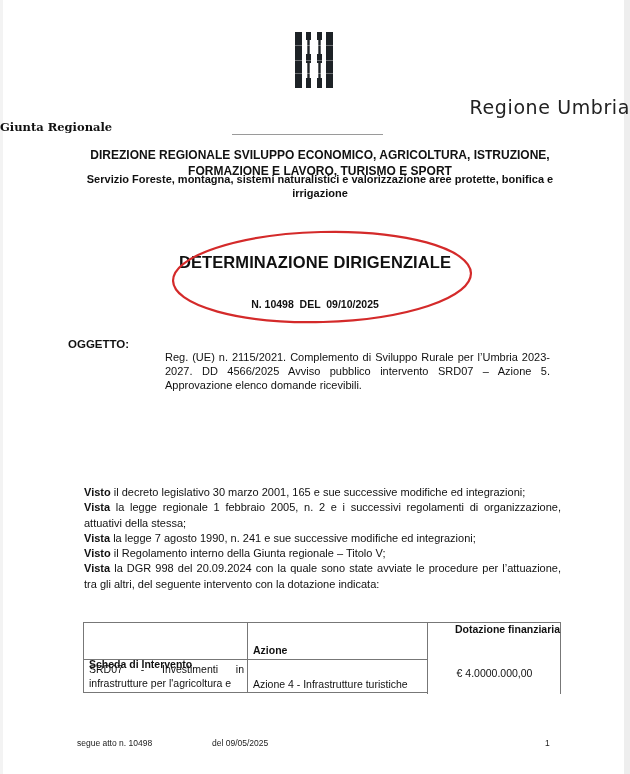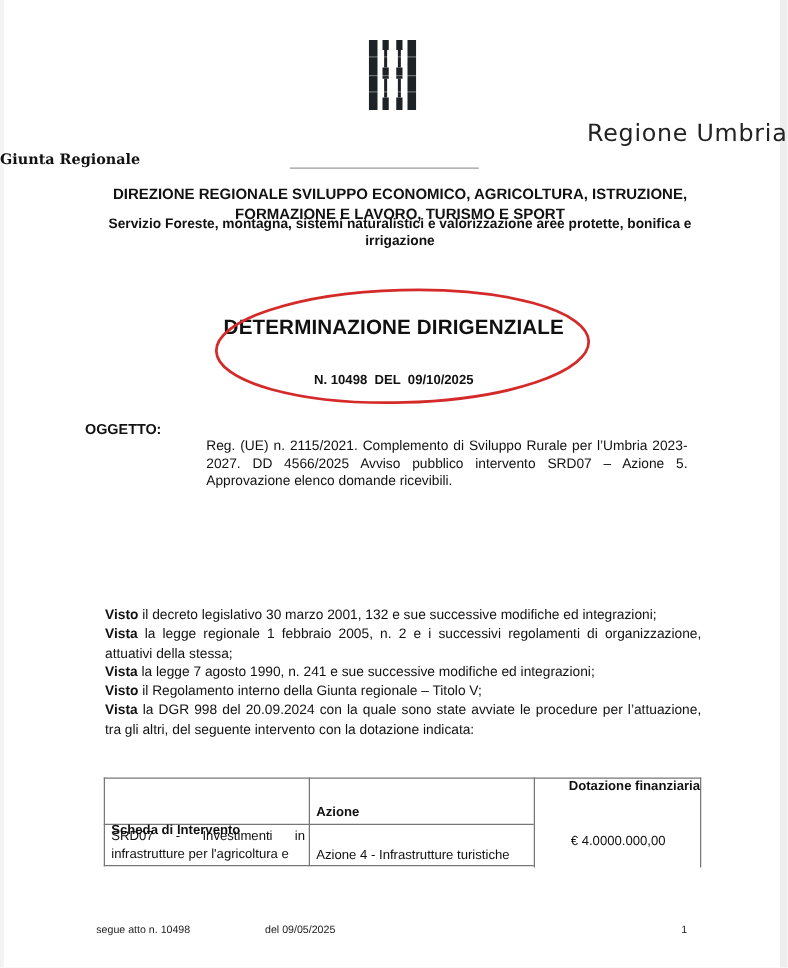--- a/index.html
+++ b/index.html
@@ -85,21 +85,21 @@
 <div class="det-title">DETERMINAZIONE DIRIGENZIALE</div>
 <div class="det-num">N. 10498  DEL  09/10/2025</div>
 <svg class="ellipse" viewBox="0 0 305 98">
   <ellipse cx="152" cy="49" rx="149" ry="45" fill="none" stroke="#d42a2a" stroke-width="2.2" transform="rotate(-1.5 152 49)"></ellipse>
 </svg>
 
 <div class="ogg-label">OGGETTO:</div>
 <div class="ogg-text">Reg. (UE) n. 2115/2021. Complemento di Sviluppo Rurale per l’Umbria 2023-2027. DD 4566/2025 Avviso pubblico intervento SRD07 – Azione 5. Approvazione elenco domande ricevibili.</div>
 
 <div class="body-text">
-  <p><b>Visto</b><span> il decreto legislativo 30 marzo 2001, 132 e sue successive modifiche ed integrazioni;</span></p>
+  <p><b>Visto</b><span> il decreto legislativo 30 marzo 2001, 165 e sue successive modifiche ed integrazioni;</span></p>
   <p><b>Vista</b><span> la legge regionale 1 febbraio 2005, n. 2 e i successivi regolamenti di organizzazione, attuativi della stessa;</span></p>
   <p><b>Vista</b><span> la legge 7 agosto 1990, n. 241 e sue successive modifiche ed integrazioni;</span></p>
   <p><b>Visto</b><span> il Regolamento interno della Giunta regionale – Titolo V;</span></p>
   <p><b>Vista</b><span> la DGR 998 del 20.09.2024 con la quale sono state avviate le procedure per l’attuazione, tra gli altri, del seguente intervento con la dotazione indicata:</span></p>
 </div>
 
 <div class="tbl">
 
   <div class="line" style="left:0;top:0;width:478px;height:1px;"></div>
   <div class="line" style="left:0;top:37px;width:344px;height:1px;"></div>

